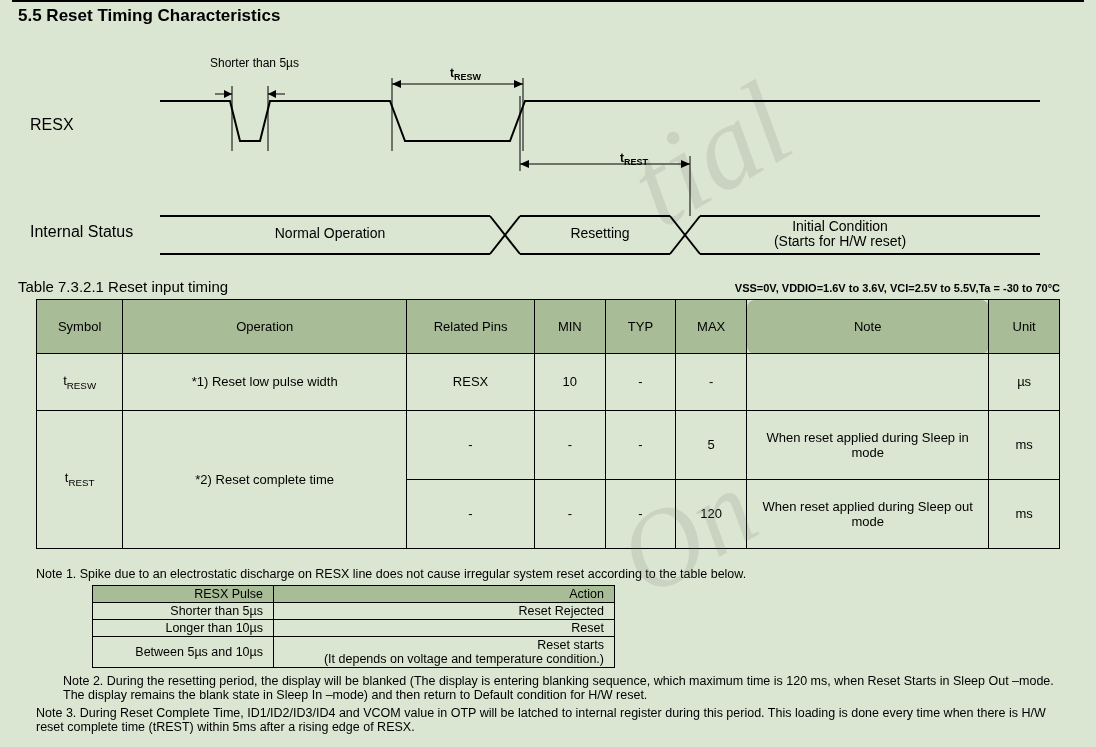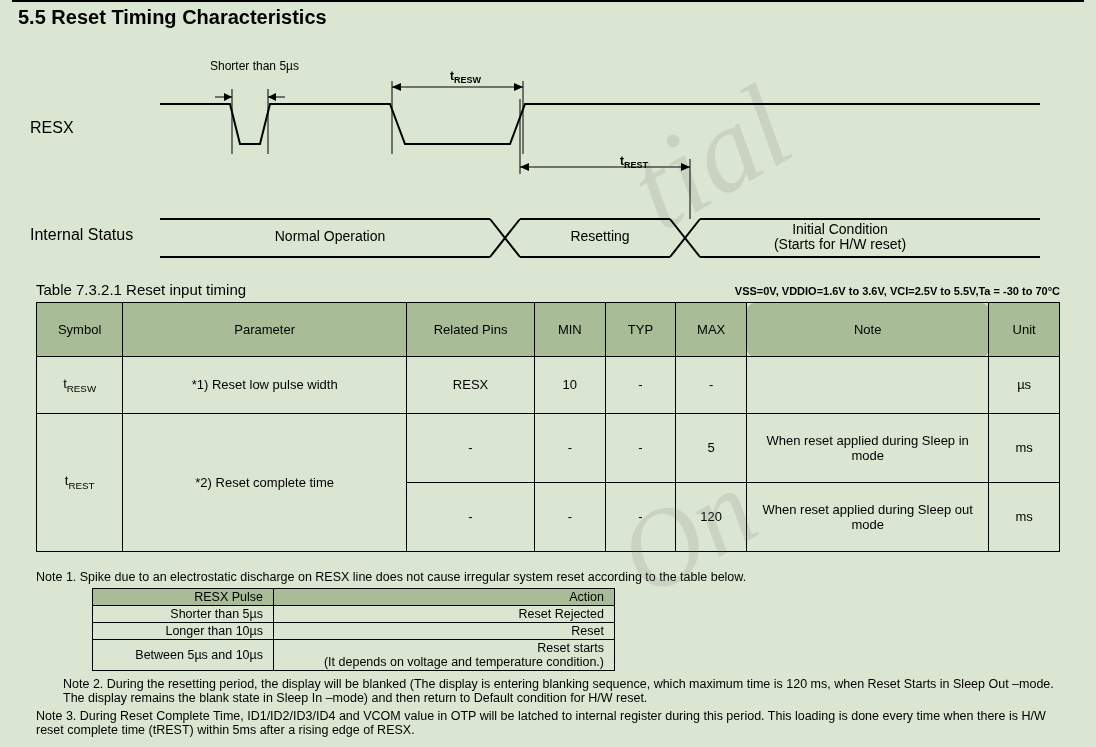--- a/index.html
+++ b/index.html
@@ -12,21 +12,21 @@
     width: 1096px;
     position: relative;
   }
   .header-rule {
     height: 2px;
     background: #000;
     margin: 0 12px 0 12px;
   }
   .section-title {
     font-weight: bold;
-    font-size: 20px;
+    font-size: 17px;
     margin: 4px 0 0 18px;
   }
   .diagram-area {
     position: relative;
     height: 200px;
     margin: 30px 30px 0 30px;
   }
   .label {
     position: absolute;
     font-size: 14px;
@@ -45,21 +45,21 @@
     top: 158px;
   }
   .status-box .inner {
     text-align: center;
     line-height: 1.1;
   }
   .table-title-row {
     display: flex;
     justify-content: space-between;
     align-items: baseline;
-    margin: 22px 36px 4px 36px;
+    margin: 22px 36px 4px 18px;
   }
   .table-title { font-size: 15px; }
   .table-cond  { font-size: 11px; font-weight: bold; }
   table.datatable {
     border-collapse: collapse;
     margin: 0 36px 0 36px;
     width: calc(100% - 72px);
   }
   table.datatable th, table.datatable td {
     border: 1.5px solid #000;
@@ -182,21 +182,21 @@
 
 <div class="table-title-row">
   <div class="table-title">Table 7.3.2.1 Reset input timing</div>
   <div class="table-cond">VSS=0V, VDDIO=1.6V to 3.6V, VCI=2.5V to 5.5V,Ta = -30 to 70°C</div>
 </div>
 
 <table class="datatable">
   <tbody>
       <tr>
     <th class="sym-col">Symbol</th>
-    <th class="param-col">Parameter</th>
+    <th class="param-col">Operation</th>
     <th class="pins-col">Related Pins</th>
     <th class="mtm-col">MIN</th>
     <th class="mtm-col">TYP</th>
     <th class="mtm-col">MAX</th>
     <th class="note-col">Note</th>
     <th class="unit-col">Unit</th>
   </tr>
   <tr>
     <td>t<span class="sub">RESW</span></td>
     <td>*1) Reset low pulse width</td>

